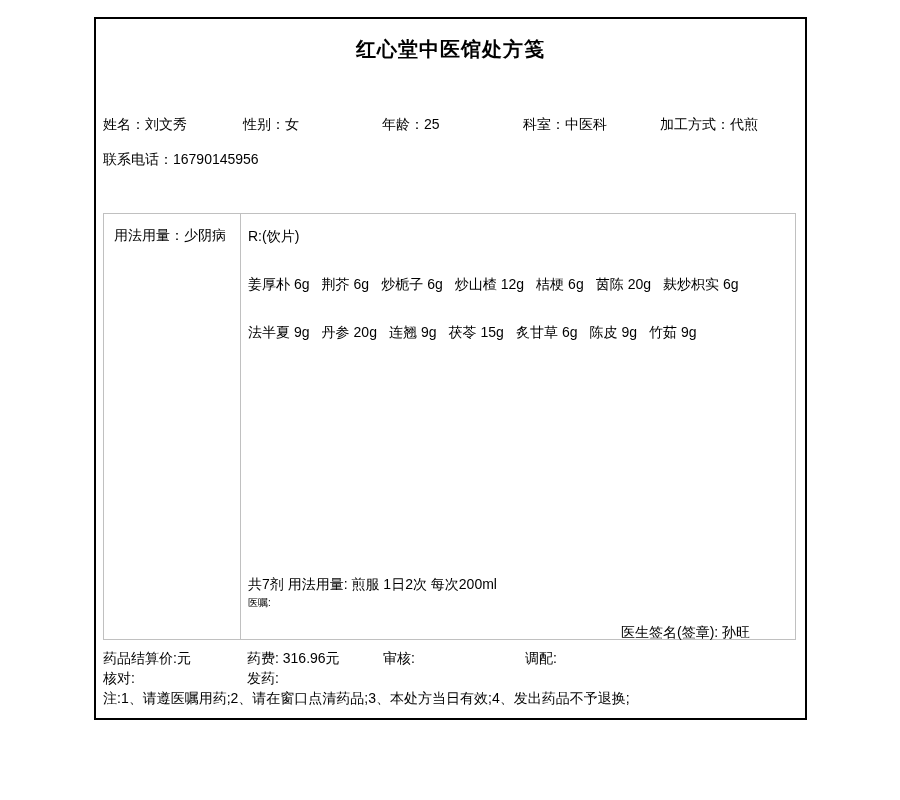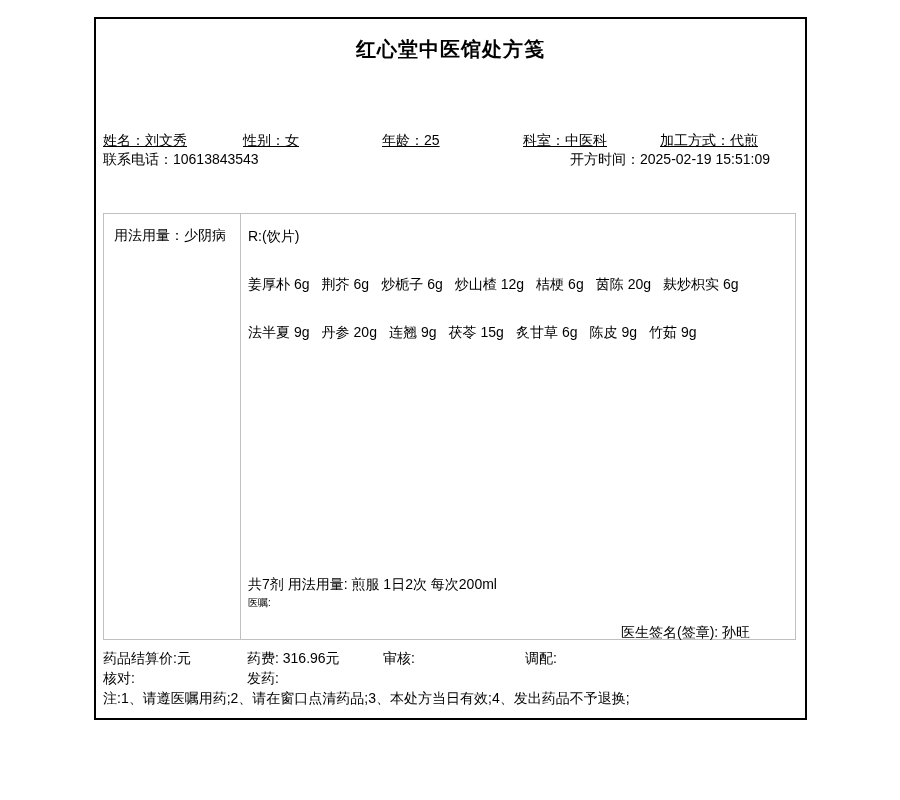--- a/index.html
+++ b/index.html
@@ -16,21 +16,21 @@
     }
     .title {
       position: absolute; top: 17px; left: 0; width: 100%;
       text-align: center; font-size: 20px; font-weight: bold;
       letter-spacing: 1px; white-space: nowrap;
     }
     .field {
       position: absolute; font-size: 14px; white-space: nowrap;
       line-height: 18px;
     }
-    .info-row1 { top: 112px; text-decoration: underline; }
+    .info-row1 { top: 96px; }
     .info-row2 { top: 131px; }
     .rx-table {
       position: absolute; left: 7px; top: 194px;
       width: 693px; height: 427px;
       border: 1px solid #c0c0c0; background: #ffffff;
     }
     .diag-cell {
       position: absolute; left: 0; top: 0; width: 137px; height: 100%;
       border-right: 1px solid #c0c0c0;
     }
@@ -65,22 +65,21 @@
 <div class="document">
 
   <div class="title">红心堂中医馆处方笺</div>
 
   <div class="field info-row1" style="left:7px"><span class="lbl">姓名：</span><span class="val">刘文秀</span></div>
   <div class="field info-row1" style="left:147px"><span class="lbl">性别：</span><span class="val">女</span></div>
   <div class="field info-row1" style="left:286px"><span class="lbl">年龄：</span><span class="val">25</span></div>
   <div class="field info-row1" style="left:427px"><span class="lbl">科室：</span><span class="val">中医科</span></div>
   <div class="field info-row1" style="left:564px"><span class="lbl">加工方式：</span><span class="val">代煎</span></div>
 
-  <div class="field info-row2" style="left:7px"><span class="lbl">联系电话：</span><span class="val">10613843543</span></div>
-  <div class="field info-row2" style="left:474px"><span class="lbl">开方时间：</span><span class="val">2025-02-19 15:51:09</span></div>
+  <div class="field info-row2" style="left:7px"><span class="lbl">联系电话：</span><span class="val">16790145956</span></div>
 
   <div class="rx-table">
     <div class="diag-cell">
       <div class="diag-text"><span class="lbl">用法用量：</span><span class="val">少阴病</span></div>
     </div>
     <div class="rx-body">
       <div class="rx-header">R:(饮片)</div>
       <div class="med-row med-row-0"><span class="med-item"><span class="name">姜厚朴</span><span class="dose">6g</span></span><span class="med-item"><span class="name">荆芥</span><span class="dose">6g</span></span><span class="med-item"><span class="name">炒栀子</span><span class="dose">6g</span></span><span class="med-item"><span class="name">炒山楂</span><span class="dose">12g</span></span><span class="med-item"><span class="name">桔梗</span><span class="dose">6g</span></span><span class="med-item"><span class="name">茵陈</span><span class="dose">20g</span></span><span class="med-item"><span class="name">麸炒枳实</span><span class="dose">6g</span></span></div>
       <div class="med-row med-row-1"><span class="med-item"><span class="name">法半夏</span><span class="dose">9g</span></span><span class="med-item"><span class="name">丹参</span><span class="dose">20g</span></span><span class="med-item"><span class="name">连翘</span><span class="dose">9g</span></span><span class="med-item"><span class="name">茯苓</span><span class="dose">15g</span></span><span class="med-item"><span class="name">炙甘草</span><span class="dose">6g</span></span><span class="med-item"><span class="name">陈皮</span><span class="dose">9g</span></span><span class="med-item"><span class="name">竹茹</span><span class="dose">9g</span></span></div>
       <div class="usage-line">共7剂 用法用量: 煎服 1日2次 每次200ml</div>

